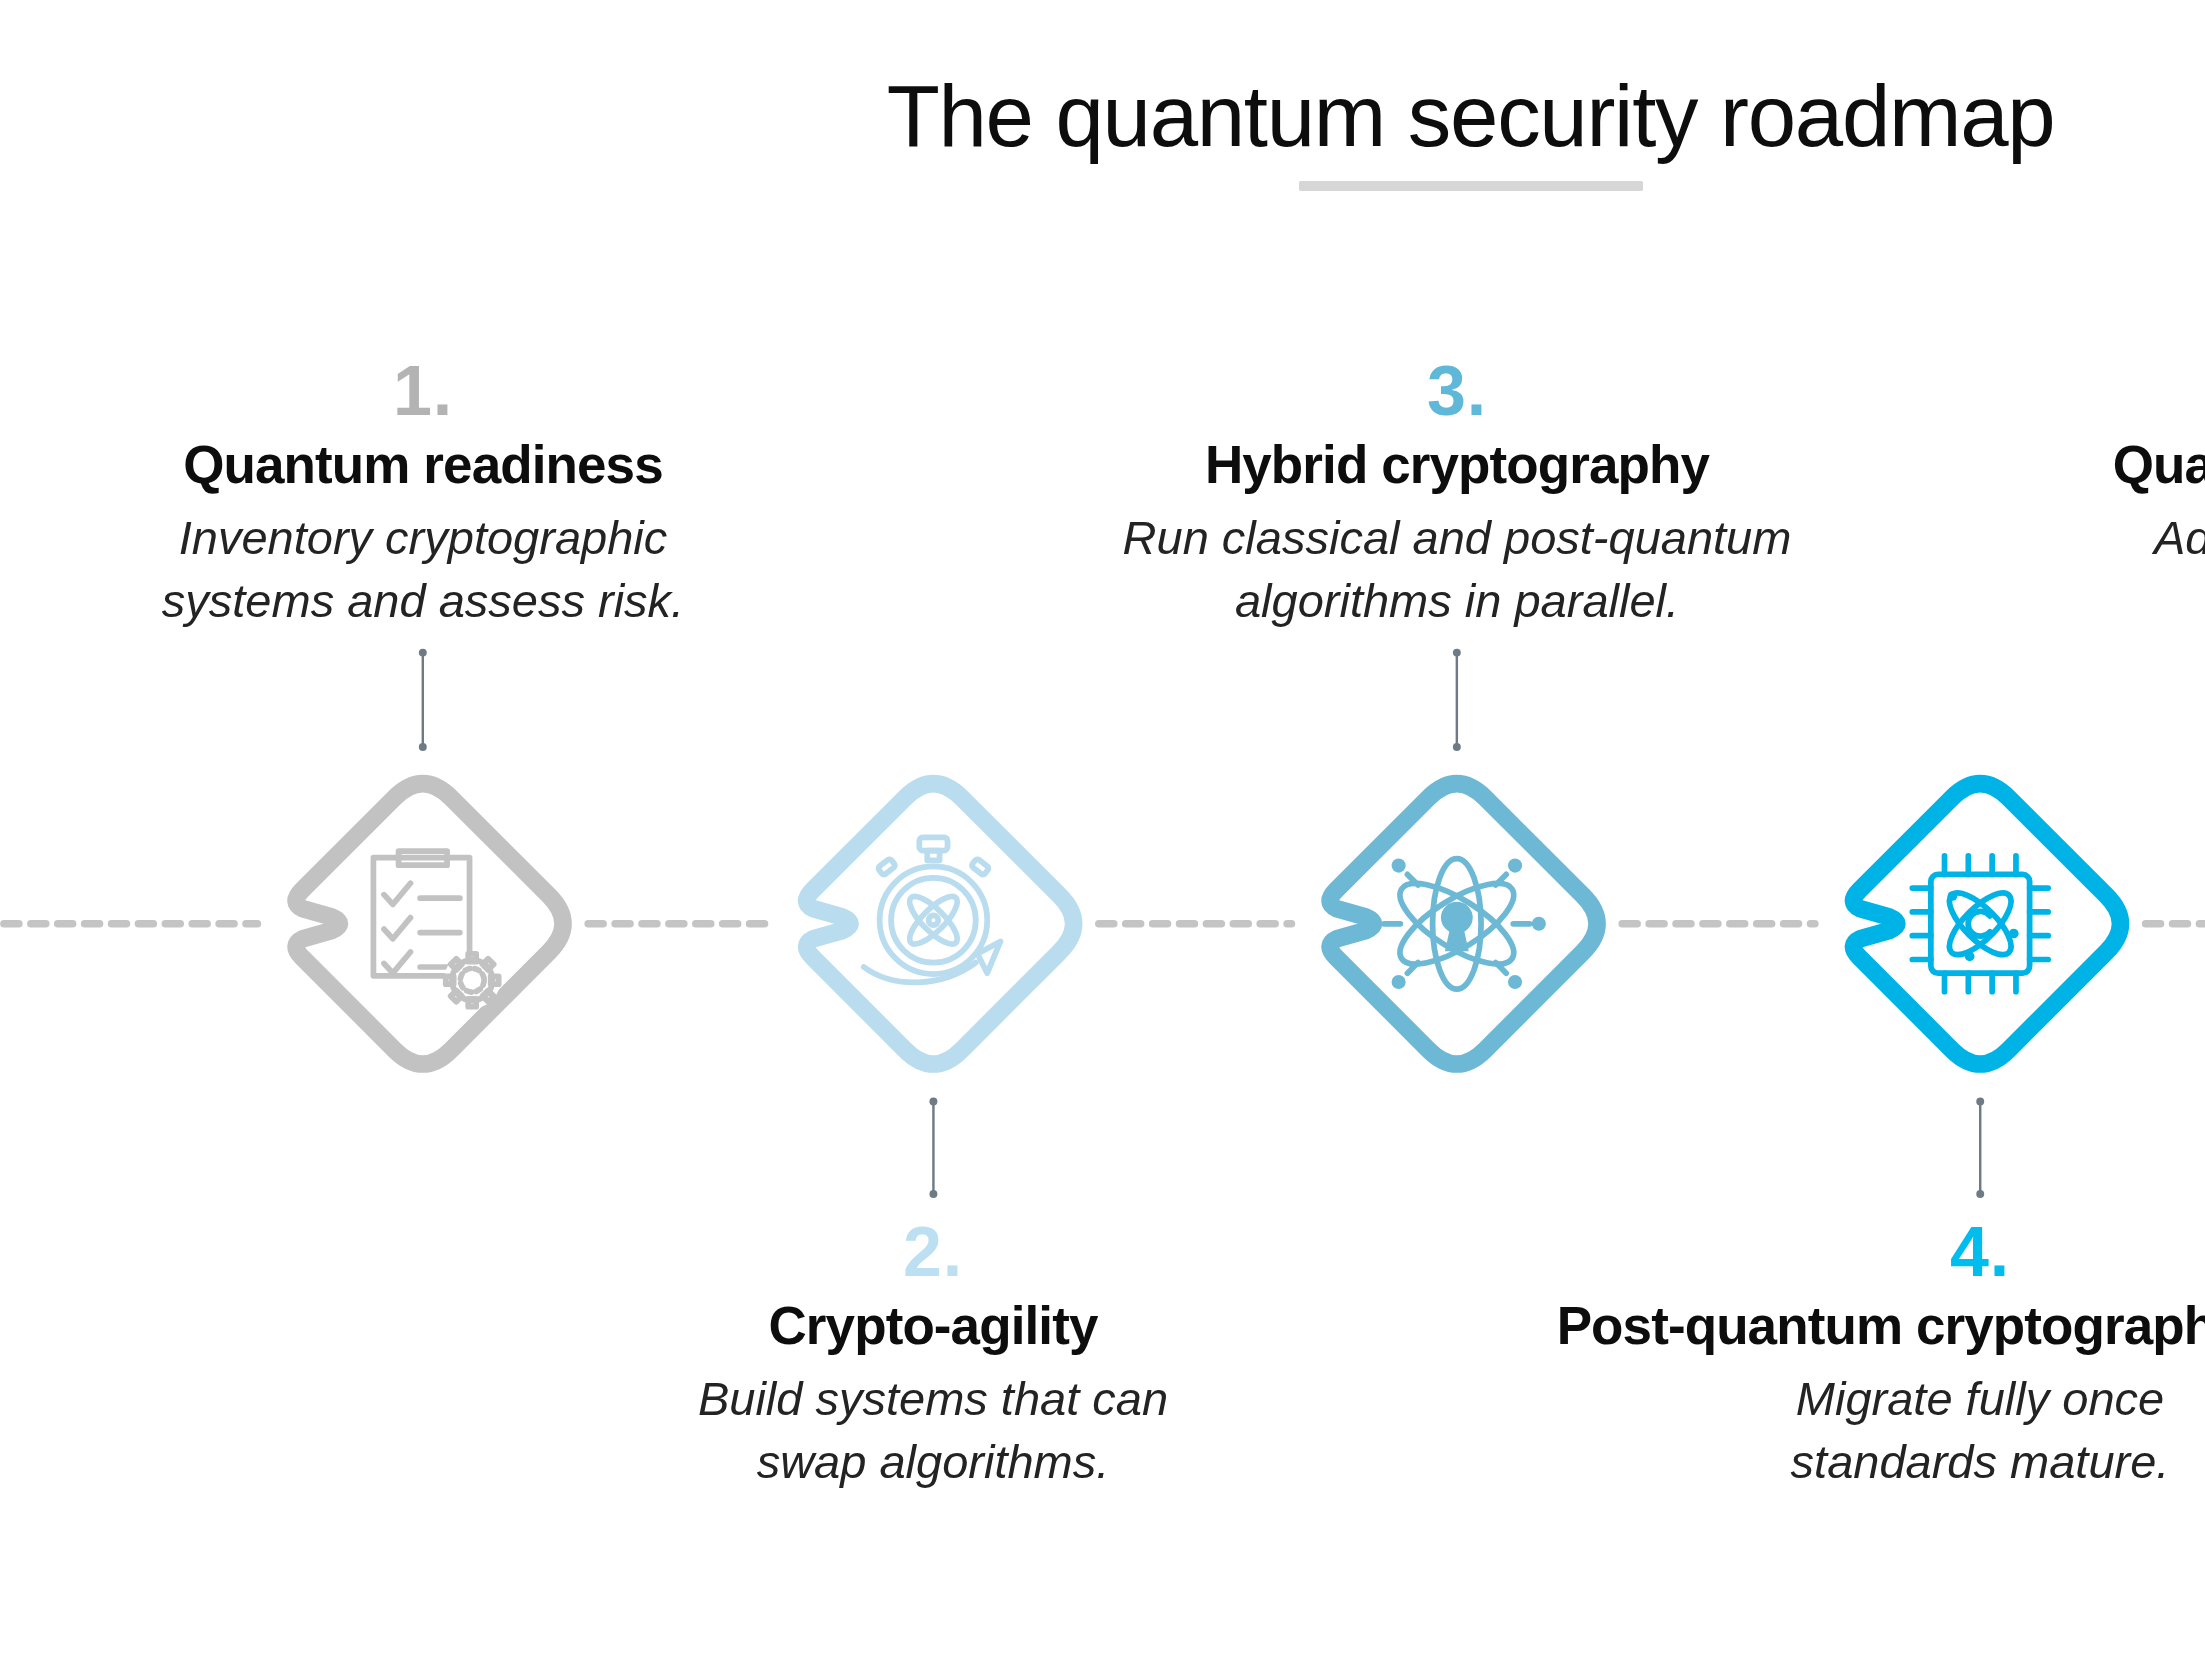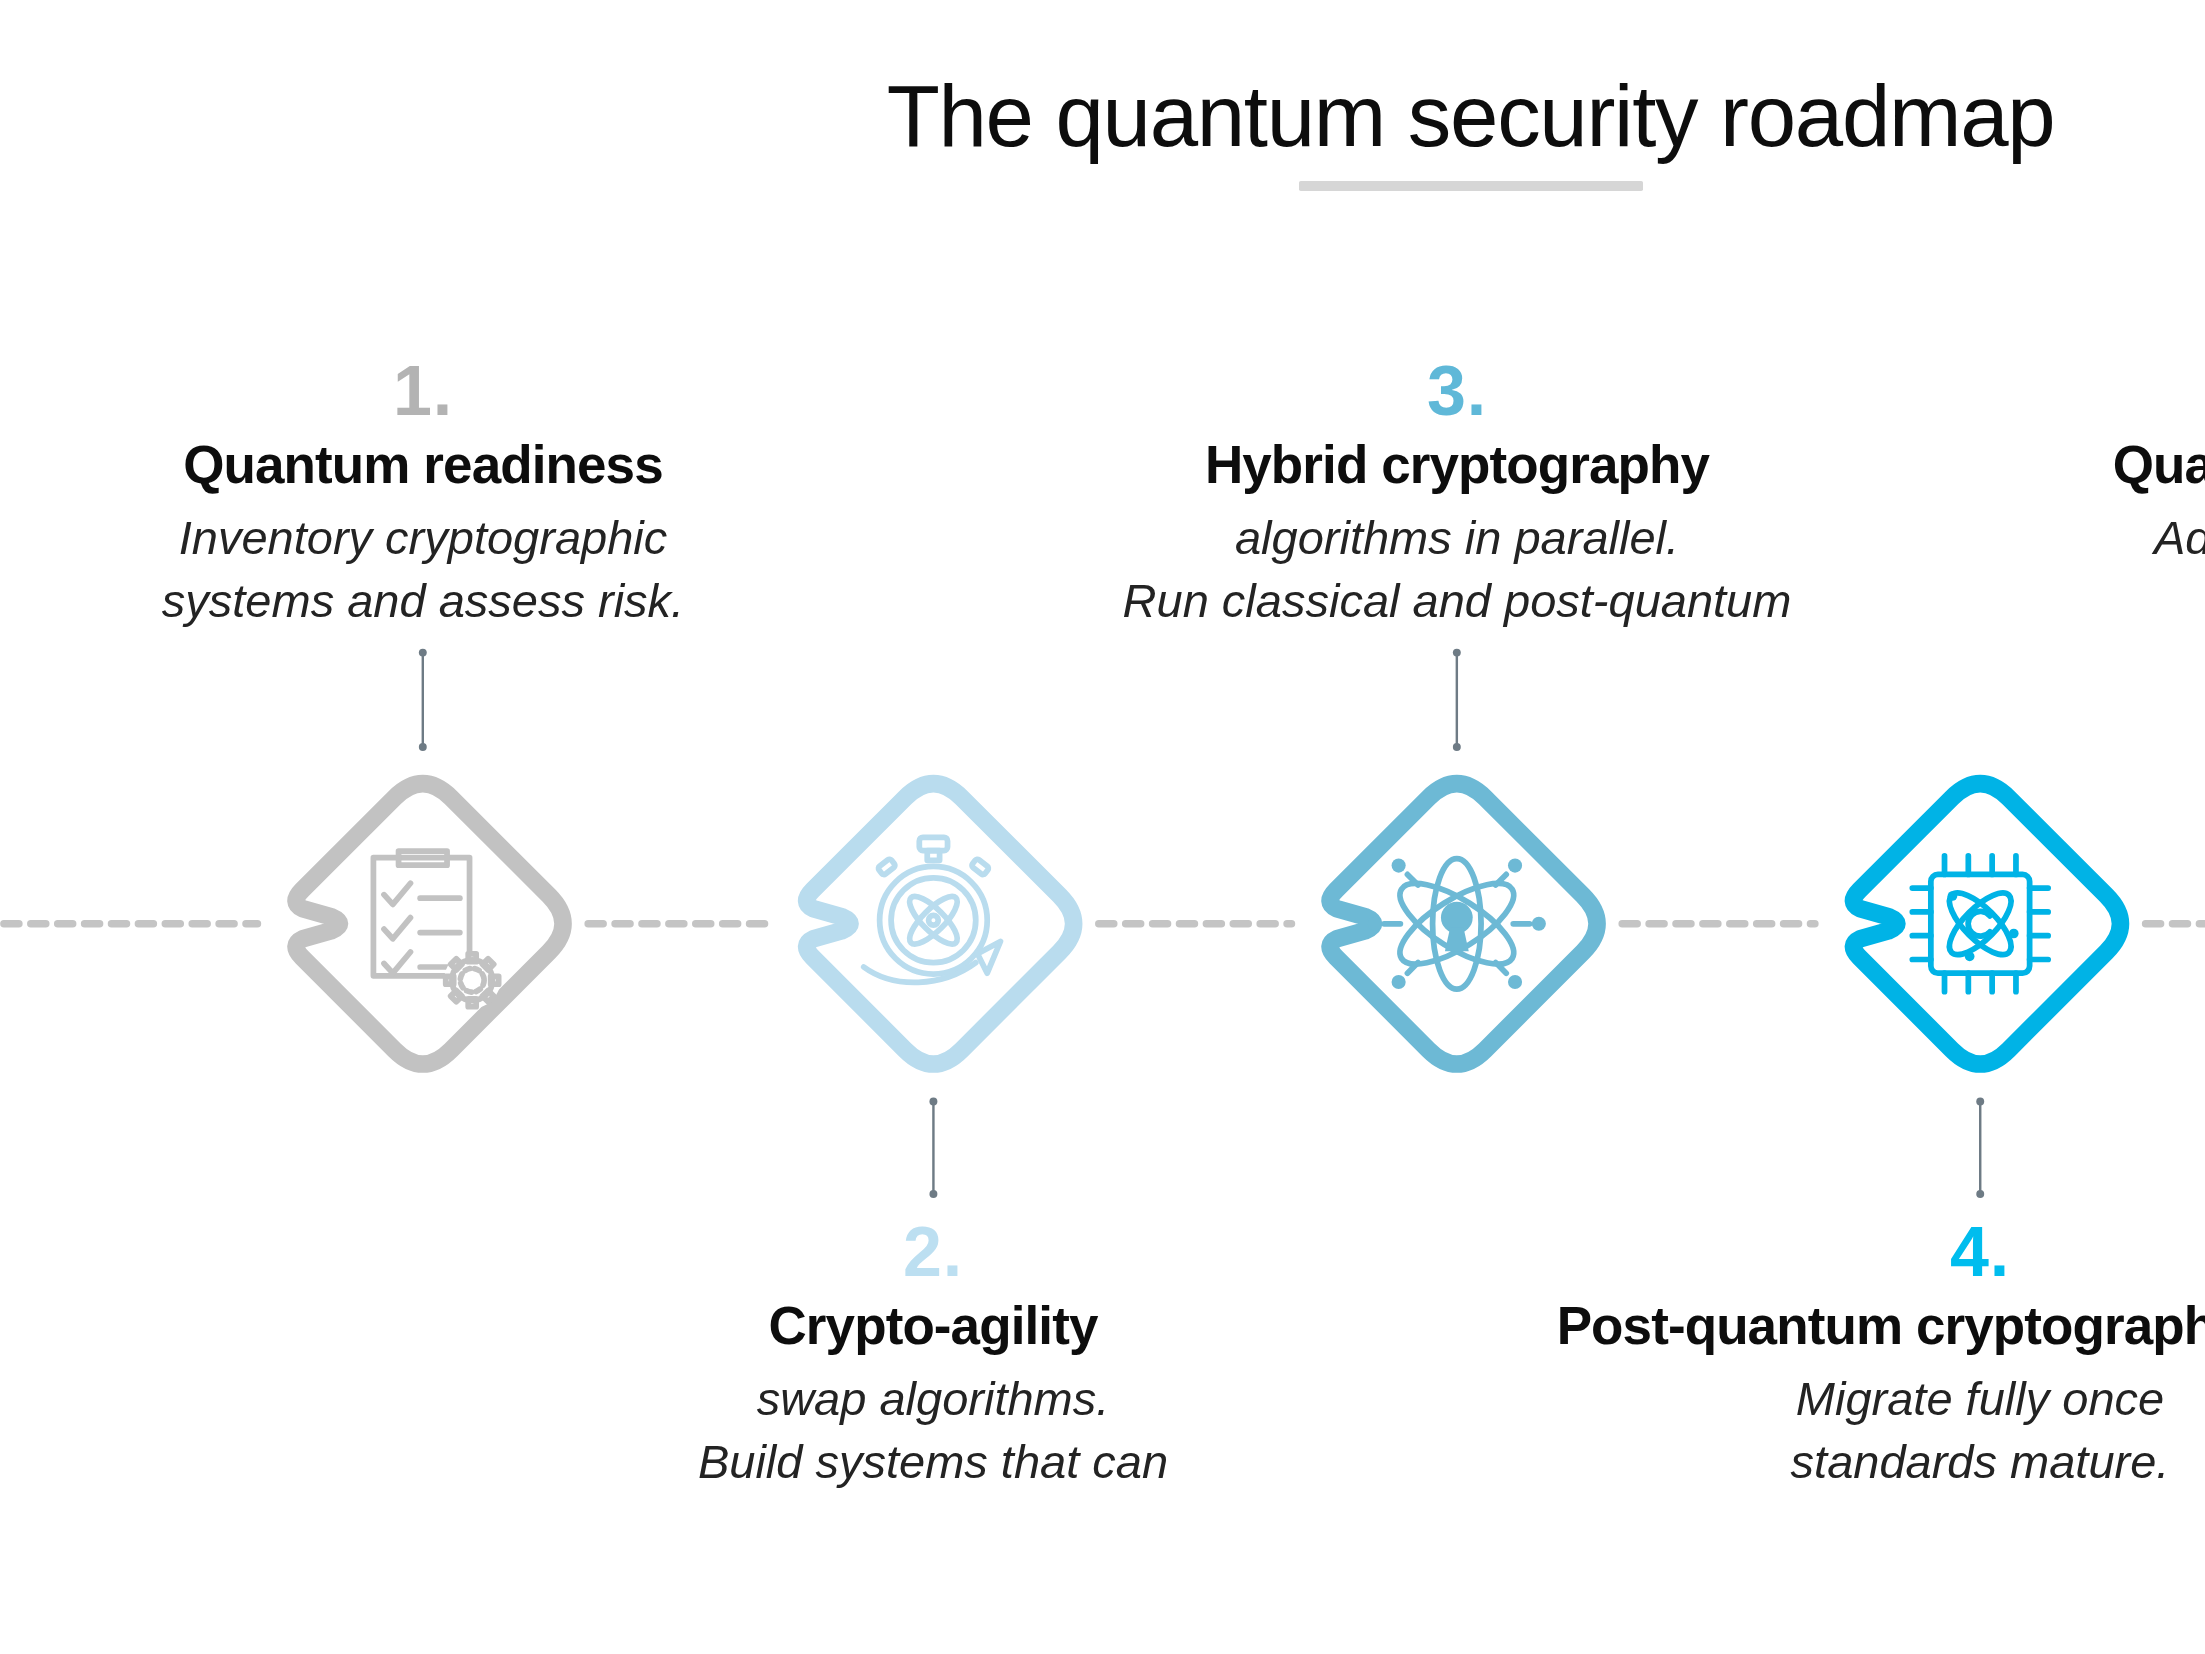--- a/index.html
+++ b/index.html
@@ -33,40 +33,40 @@
     <div class="step-desc">
       <div>Inventory cryptographic</div>
       <div>systems and assess risk.</div>
     </div>
   </div>
 
   <div class="step-col col-pos-3 col-top">
     <div class="step-num" style="color: rgb(95, 184, 216);">3.</div>
     <div class="step-heading">Hybrid cryptography</div>
     <div class="step-desc">
+      <div>Run classical and post-quantum</div>
       <div>algorithms in parallel.</div>
-      <div>Run classical and post-quantum</div>
     </div>
   </div>
 
   <div class="step-col col-pos-5 col-top">
     <div class="step-num" style="color: rgb(0, 172, 196);">5.</div>
     <div class="step-heading">Quantum key distribution (QKD)</div>
     <div class="step-desc">
       <div>Add information-theoretic security</div>
       <div>through quantum physics.</div>
     </div>
   </div>
 
   <div class="step-col col-pos-2 col-bottom">
     <div class="step-num" style="color: rgb(188, 223, 241);">2.</div>
     <div class="step-heading">Crypto-agility</div>
     <div class="step-desc">
+      <div>Build systems that can</div>
       <div>swap algorithms.</div>
-      <div>Build systems that can</div>
     </div>
   </div>
 
   <div class="step-col col-pos-4 col-bottom">
     <div class="step-num" style="color: rgb(0, 189, 238);">4.</div>
     <div class="step-heading">Post-quantum cryptography (PQC)</div>
     <div class="step-desc">
       <div>Migrate fully once</div>
       <div>standards mature.</div>
     </div>

